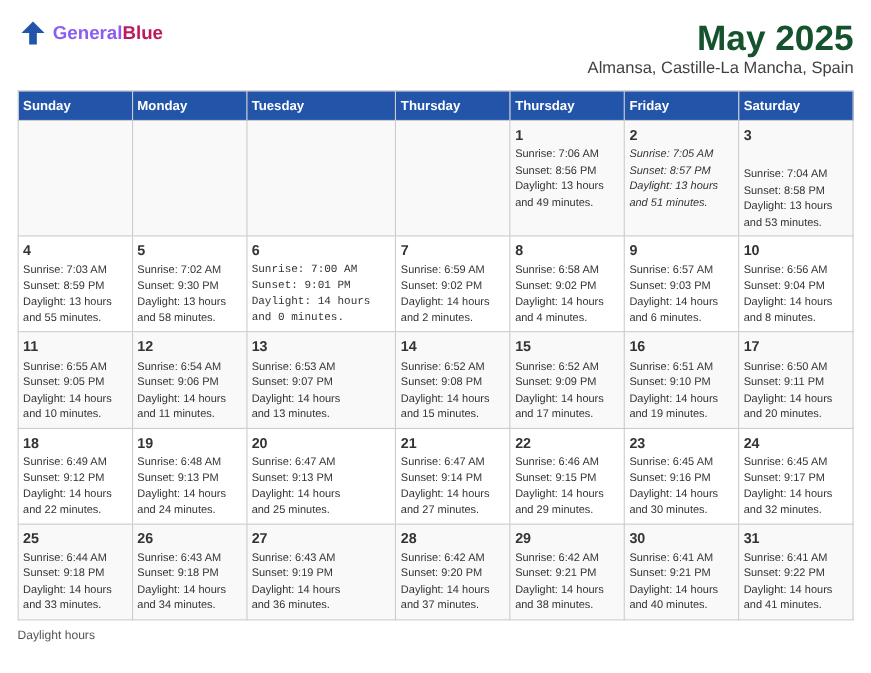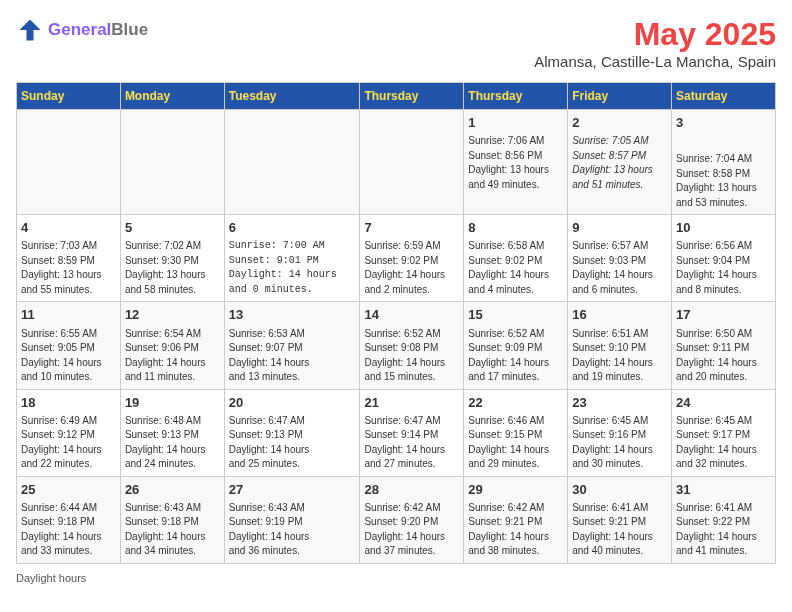--- a/index.html
+++ b/index.html
@@ -24,34 +24,34 @@
     .logo-icon {
       width: 28px;
       height: 28px;
     }
     .title-block {
       text-align: right;
     }
     .main-title {
       font-size: 32px;
       font-weight: bold;
-      color: #ef4444;
+      color: #14532d;
     }
     .subtitle {
       font-size: 15px;
       color: #404040;
     }
     table {
       width: 100%;
       border-collapse: collapse;
       font-size: 11px;
     }
     thead tr th {
       background-color: #2255aa;
-      color: #fde047;
+      color: #ffffff;
       padding: 6px 4px;
       text-align: left;
       font-size: 12px;
       font-weight: bold;
       border: 1px solid #ccc;
     }
     tbody tr td {
       border: 1px solid #ccc;
       vertical-align: top;
       padding: 4px;
@@ -88,21 +88,21 @@
   </style>
 </head>
 <body>
 
 <div class="header">
   <div class="logo">
     <svg class="logo-icon" viewBox="0 0 32 32" xmlns="http://www.w3.org/2000/svg">
       <polygon points="16,4 28,16 20,16 20,28 12,28 12,16 4,16" fill="#2255aa"></polygon>
     </svg>
     <div>
-      <span style="font-size:17px;font-weight:bold;color:#8b5cf6;">General</span><span style="font-size:17px;font-weight:bold;color:#737373;">Blue</span>
+      <span style="font-size:17px;font-weight:bold;color:#8b5cf6;">General</span><span style="font-size:17px;font-weight:bold;color:#be185d;">Blue</span>
     </div>
   </div>
   <div class="title-block">
     <div class="main-title">May 2025</div>
     <div class="subtitle">Almansa, Castille-La Mancha, Spain</div>
   </div>
 </div>
 
 <table>
   <thead>

